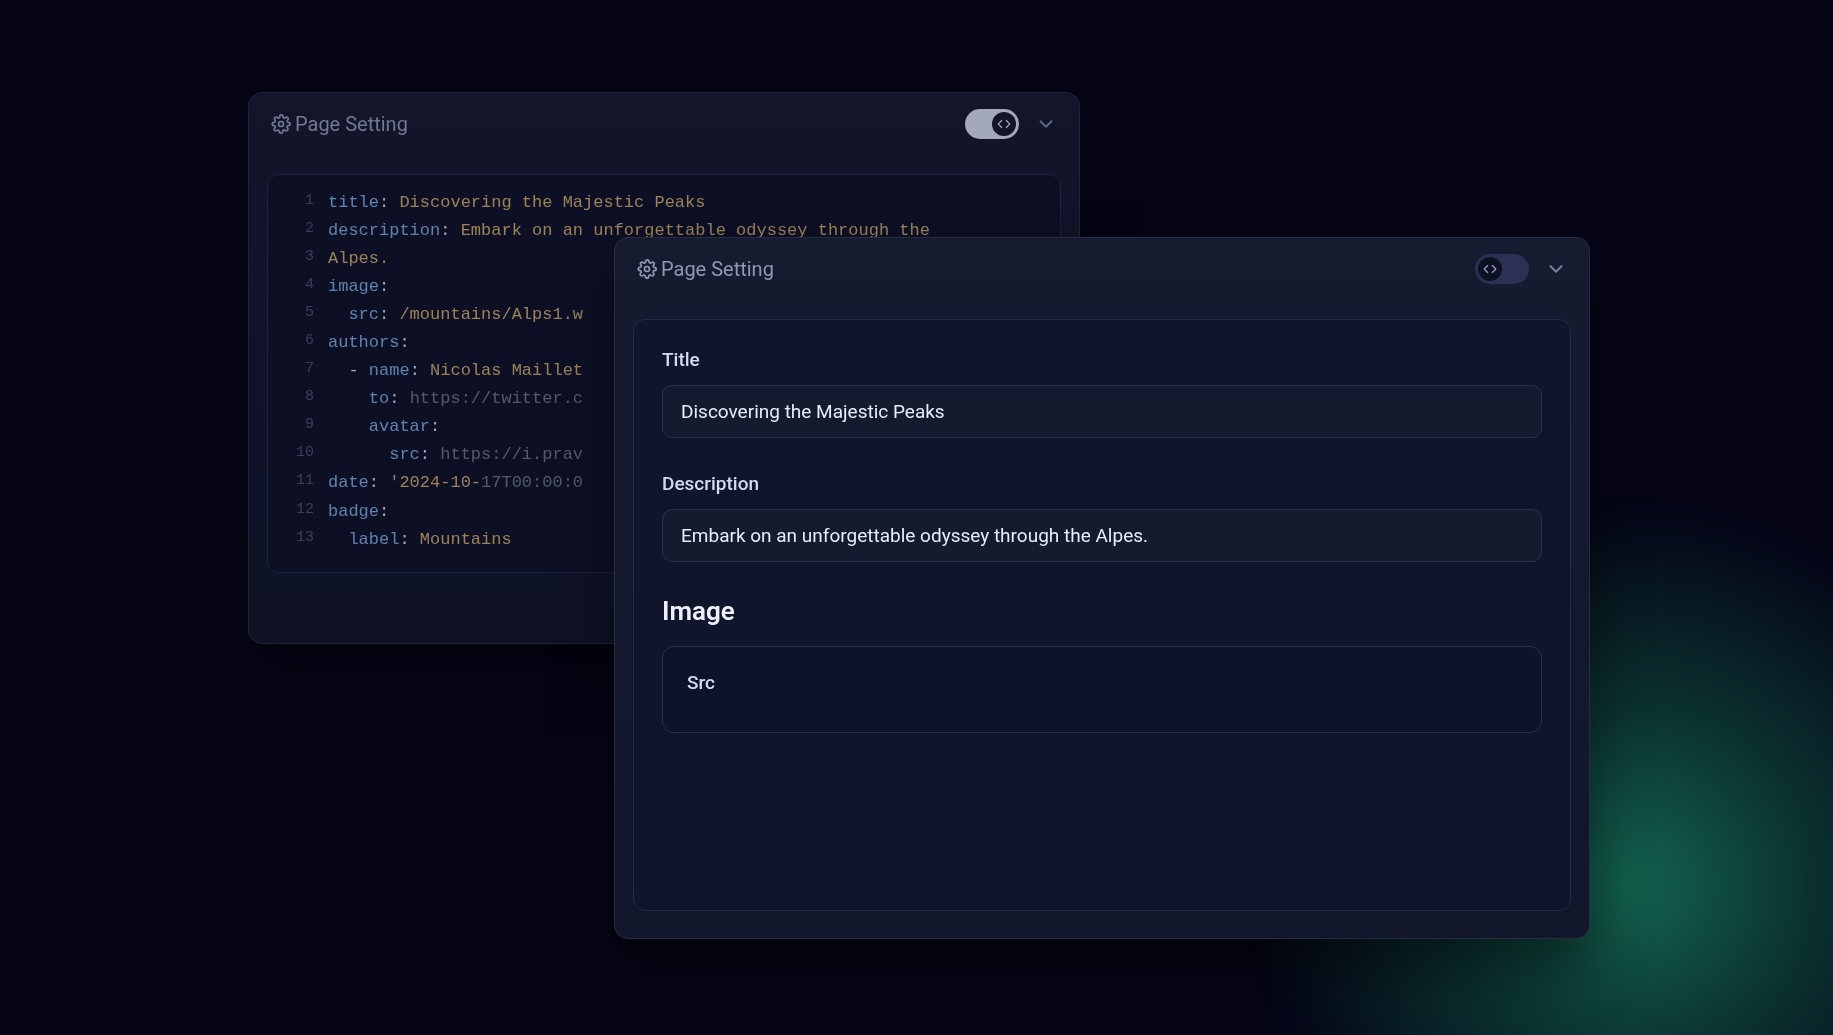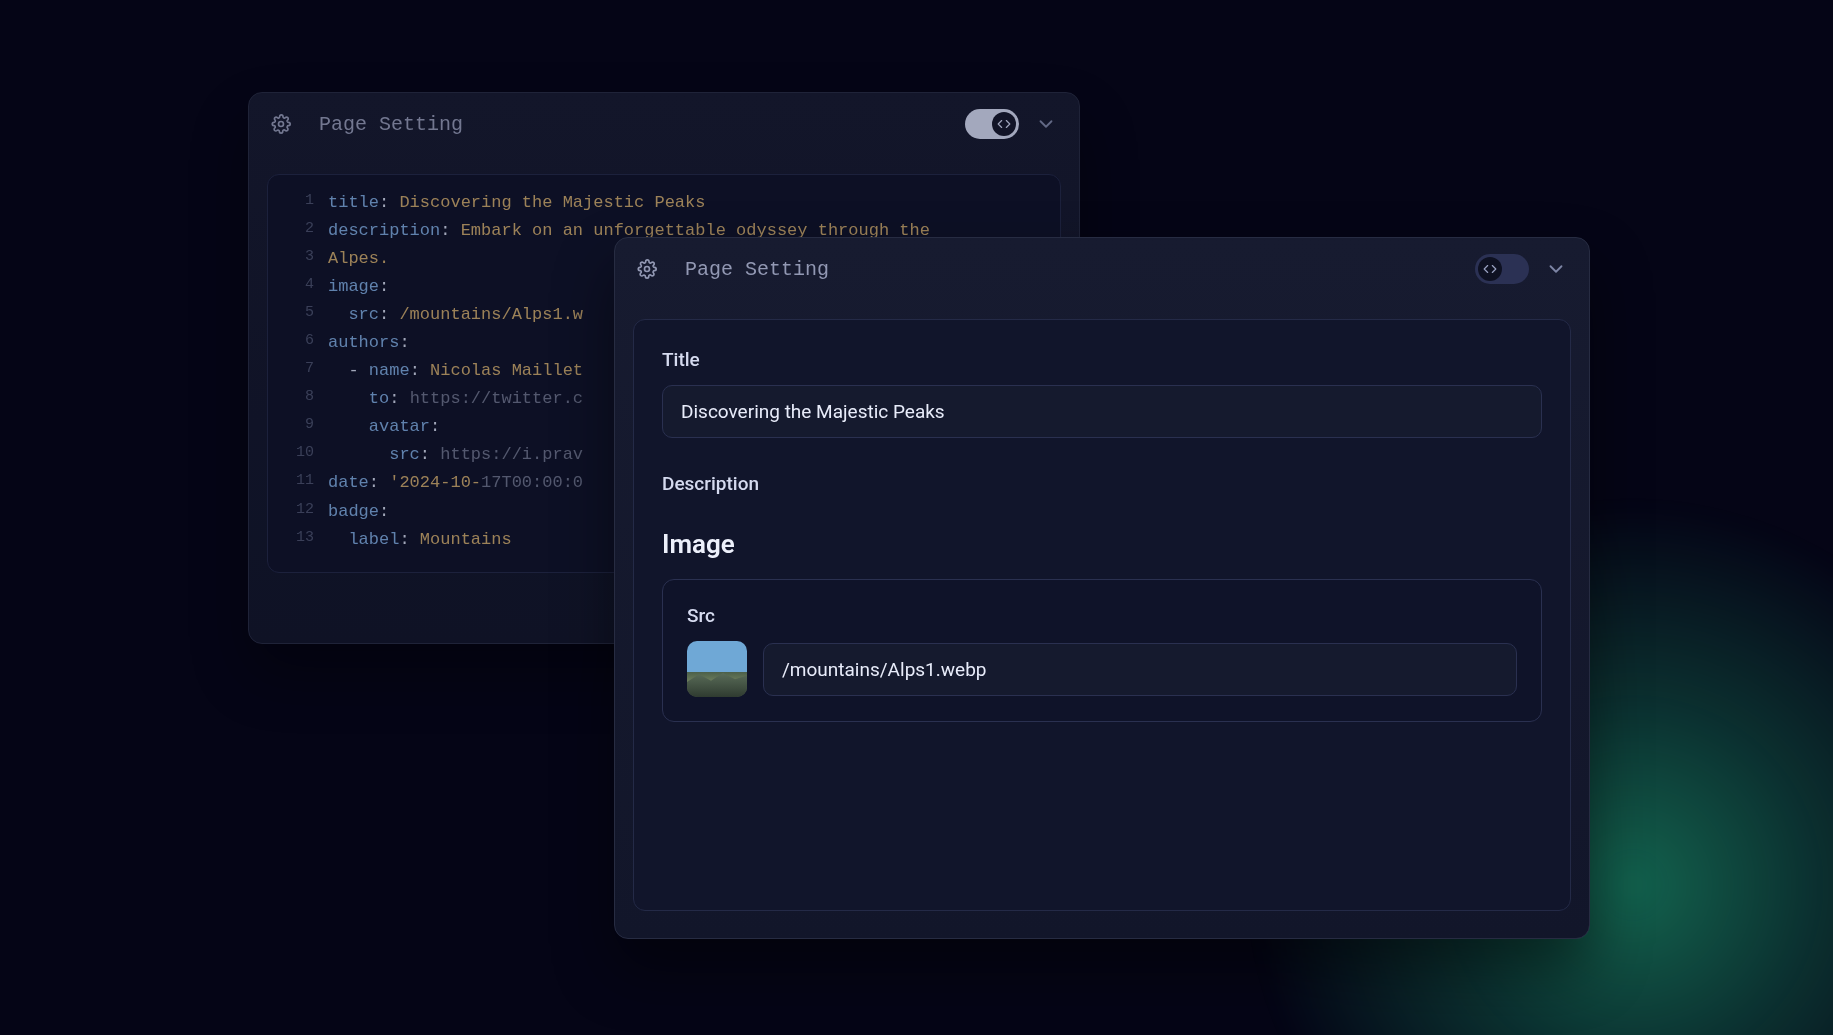--- a/index.html
+++ b/index.html
@@ -73,22 +73,21 @@
     align-items:center;
     justify-content:space-between;
     padding:16px 22px;
     border-bottom:1px solid rgba(0,0,0,0);
     color:var(--text-muted);
     font-size:20px;
   }
   .panel-header .left{
     display:flex;
     align-items:center;
-    gap:28px;
-    font-family:Liberation Mono, monospace;
+    gap:4px;
   }
   .gear-icon svg,.chevron-icon svg,.code-icon svg{display:block}
   .panel-header .right{
     display:flex;
     align-items:center;
     gap:16px;
   }
 
   .toggle{
     width:54px;
@@ -279,27 +278,24 @@
 
   <div class="form-body">
 
     <div class="field-block">
       <div class="field-label">Title</div>
       <input class="text-input" type="text" value="Discovering the Majestic Peaks" style="">
     </div>
 
     <div class="field-block">
       <div class="field-label">Description</div>
+      <input class="text-input" type="text" value="Embark on an unforgettable odyssey through the Alpes." style="">
     </div>
 
     <div class="field-block">
       <div class="section-heading">Image</div>
       <div class="subsection">
         <div class="sub-label">Src</div>
-        <div class="src-row">
-          <div class="thumb-preview"></div>
-          <input class="text-input" type="text" value="/mountains/Alps1.webp" style="">
-        </div>
       </div>
     </div>
 
   </div>
 </div>
 
 </body></html>

